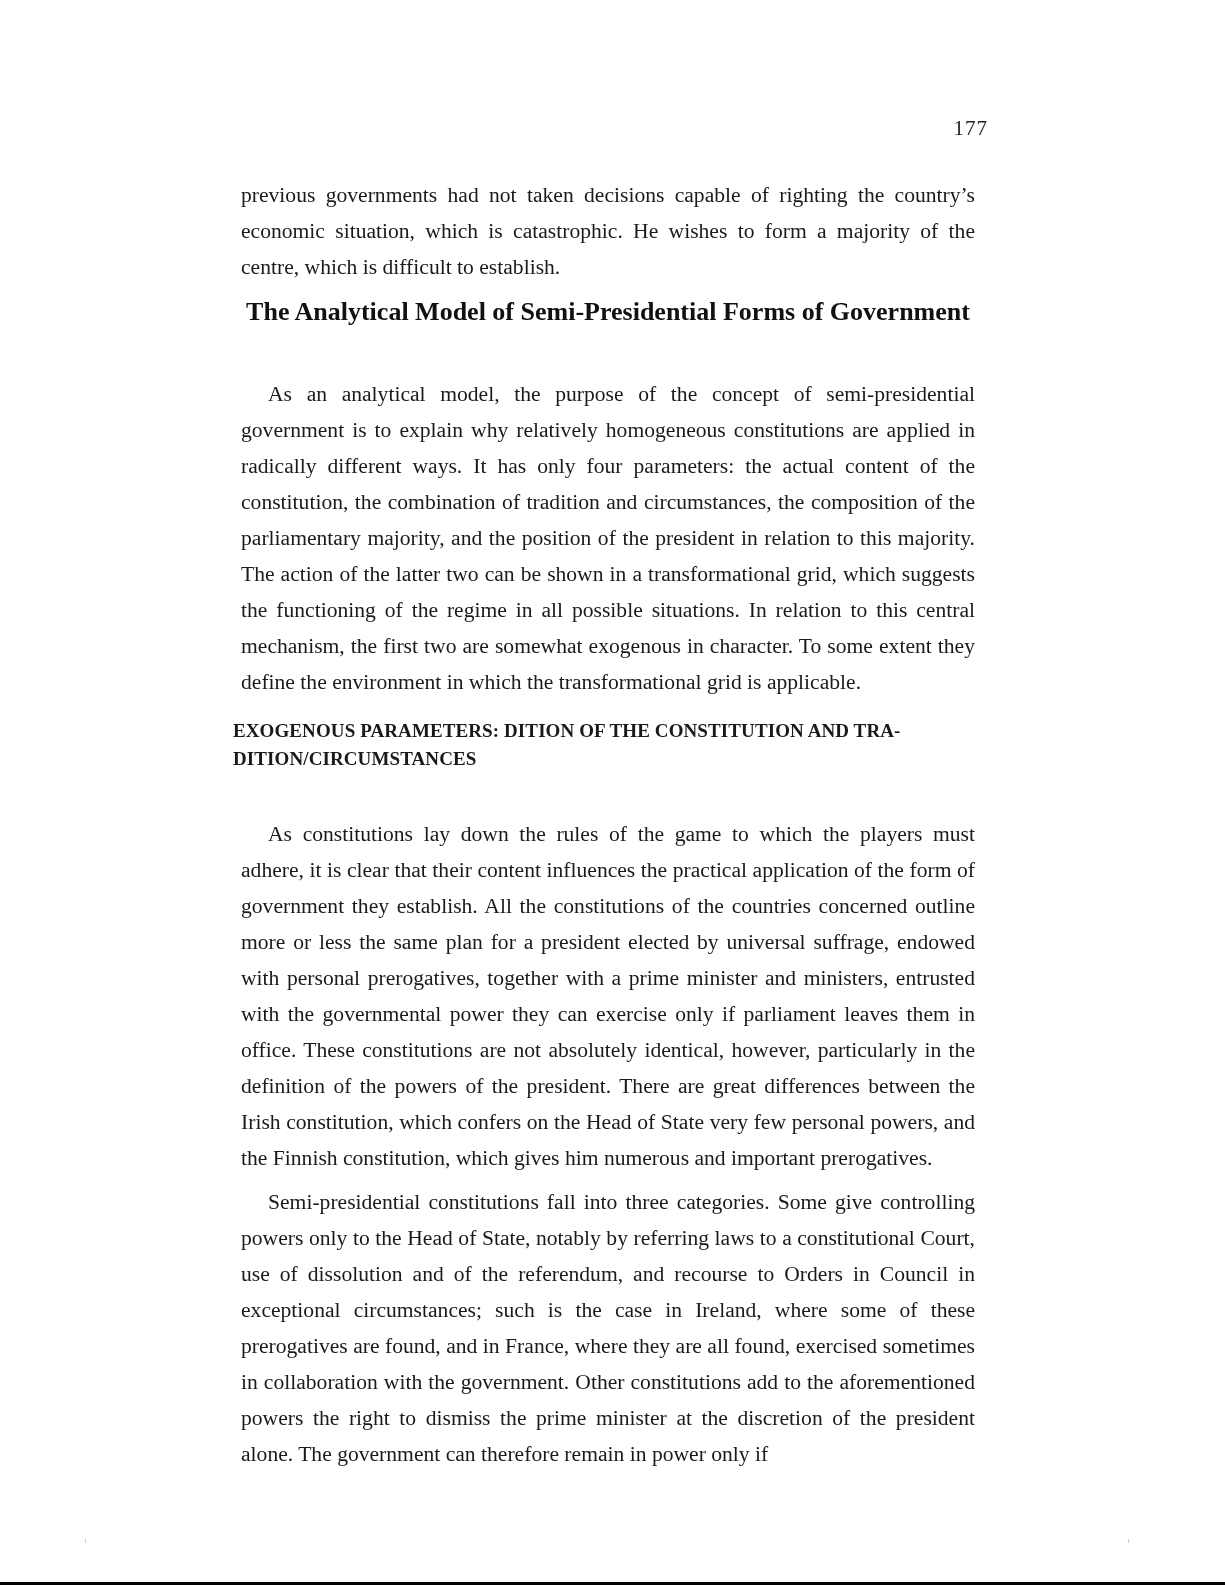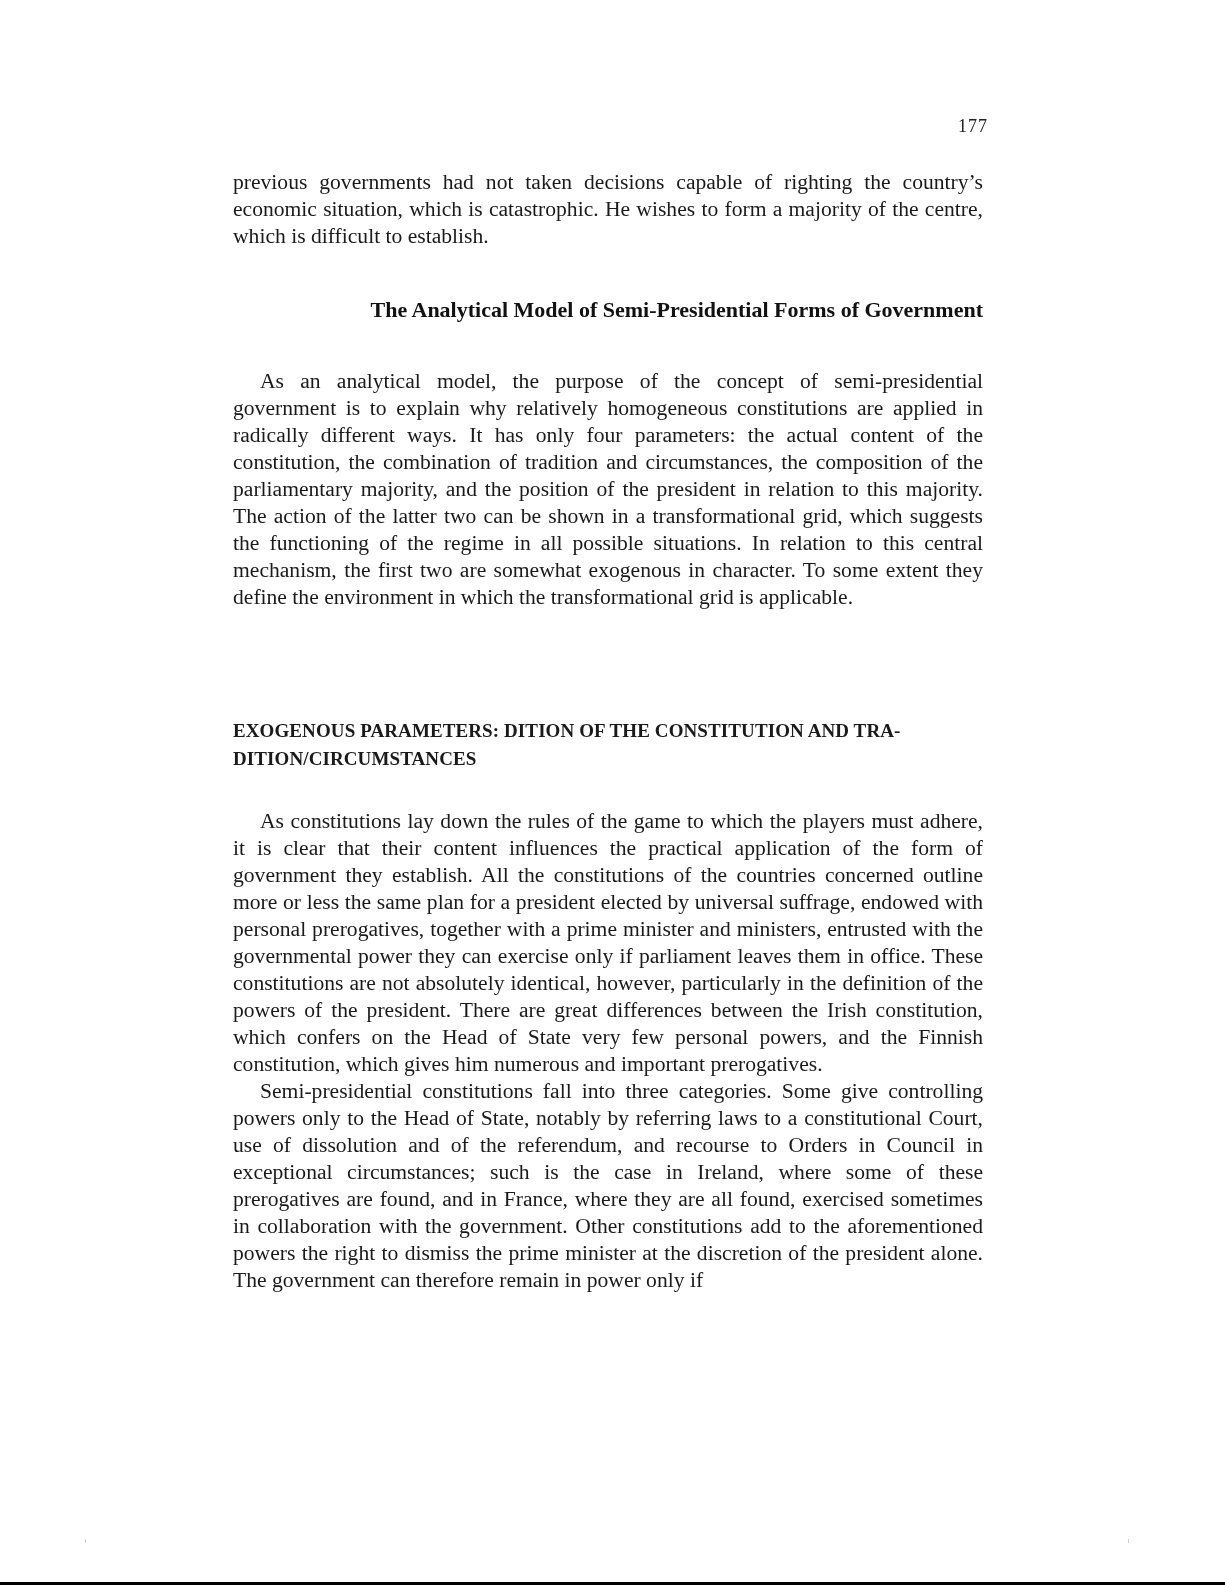--- a/index.html
+++ b/index.html
@@ -19,48 +19,48 @@
     position: absolute;
     left: 0; top: 0;
     width: 1225px;
     height: 1585px;
     background: #ffffff;
   }
   .page-number {
     position: absolute;
     top: 116px;
     right: 237px;
-    font-size: 18px;
+    font-size: 21px;
     letter-spacing: 1px;
     color: #222;
   }
   .text-block {
     position: absolute;
     left: 233px;
     width: 750px;
   }
   .para {
     font-size: 21.6px;
-    line-height: 27px;
+    line-height: 36px;
     text-align: justify;
     text-align-last: left;
-    margin: 0;
+    margin: 8px;
     hyphens: manual;
   }
   .para.indent {
     text-indent: 27px;
   }
   .block-intro { top: 169px; }
   .heading-main {
     position: absolute;
     top: 297px;
     left: 233px;
     width: 750px;
-    text-align: right;
-    font-size: 22px;
+    text-align: center;
+    font-size: 26px;
     font-weight: bold;
     margin: 0;
     color: #111;
   }
   .block-analytical { top: 368px; }
   .heading-sub {
     position: absolute;
     top: 717px;
     left: 233px;
     width: 760px;

